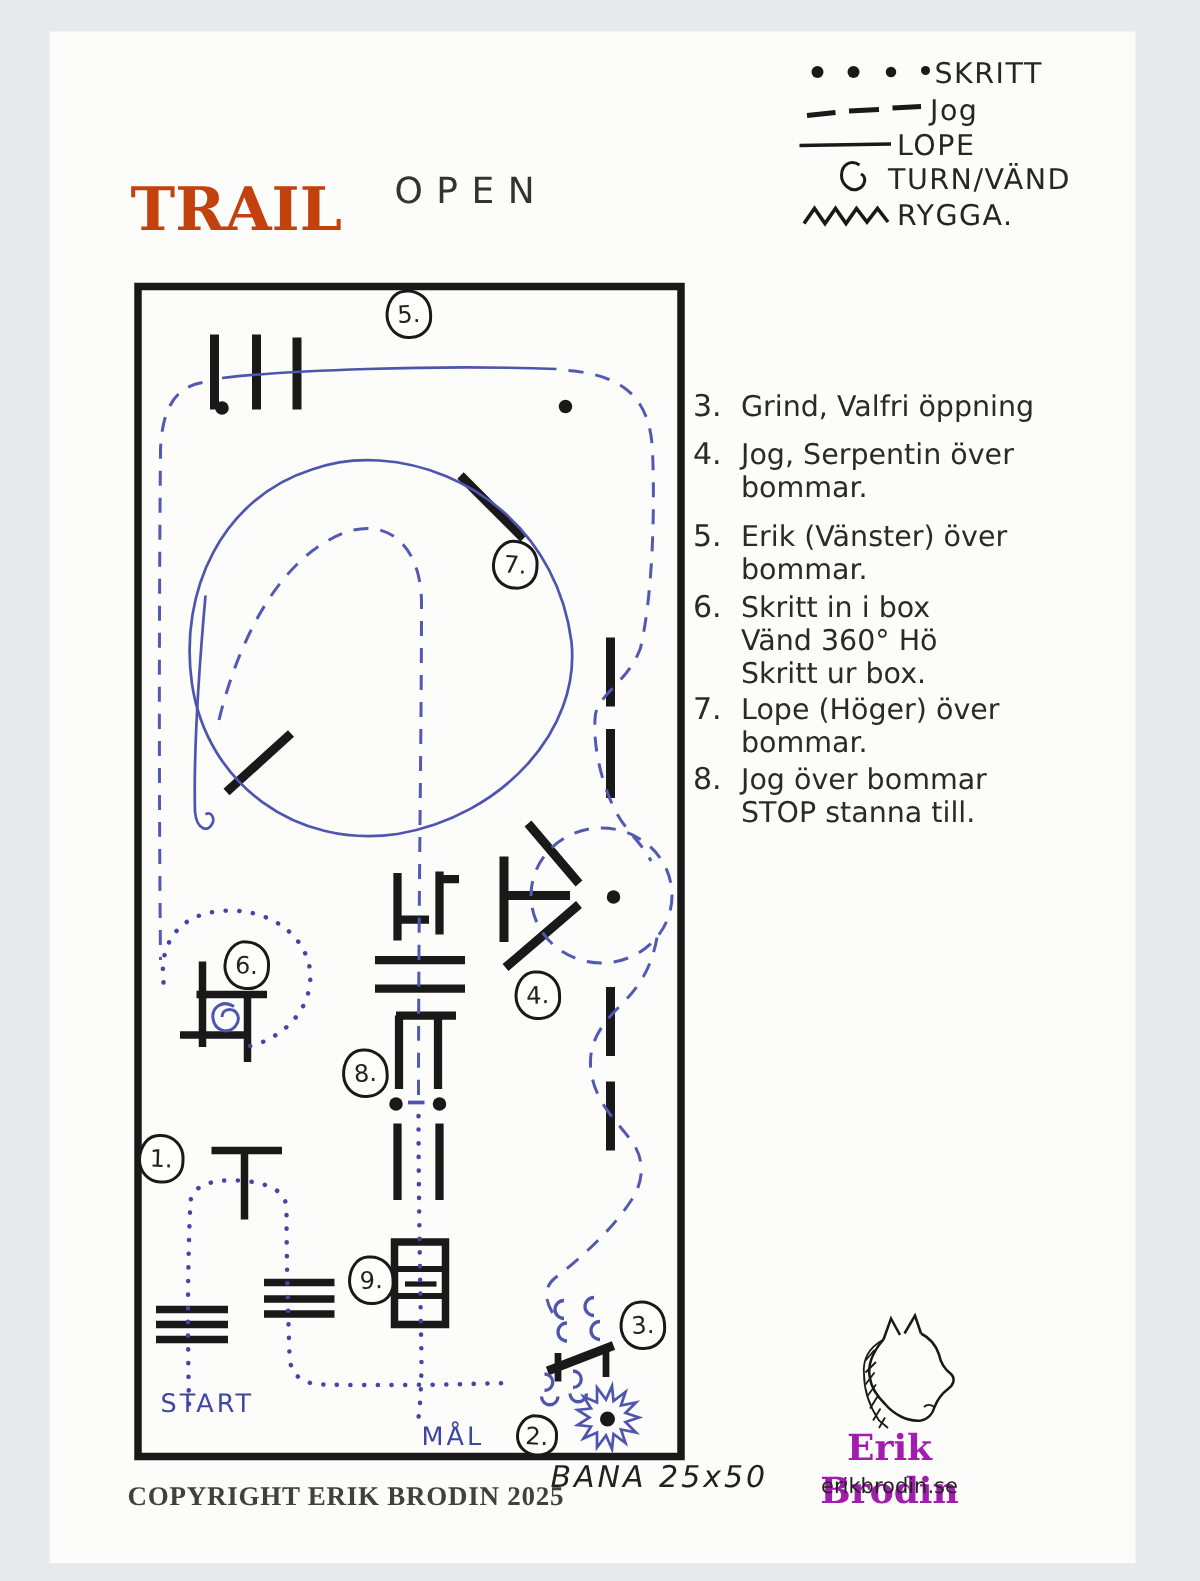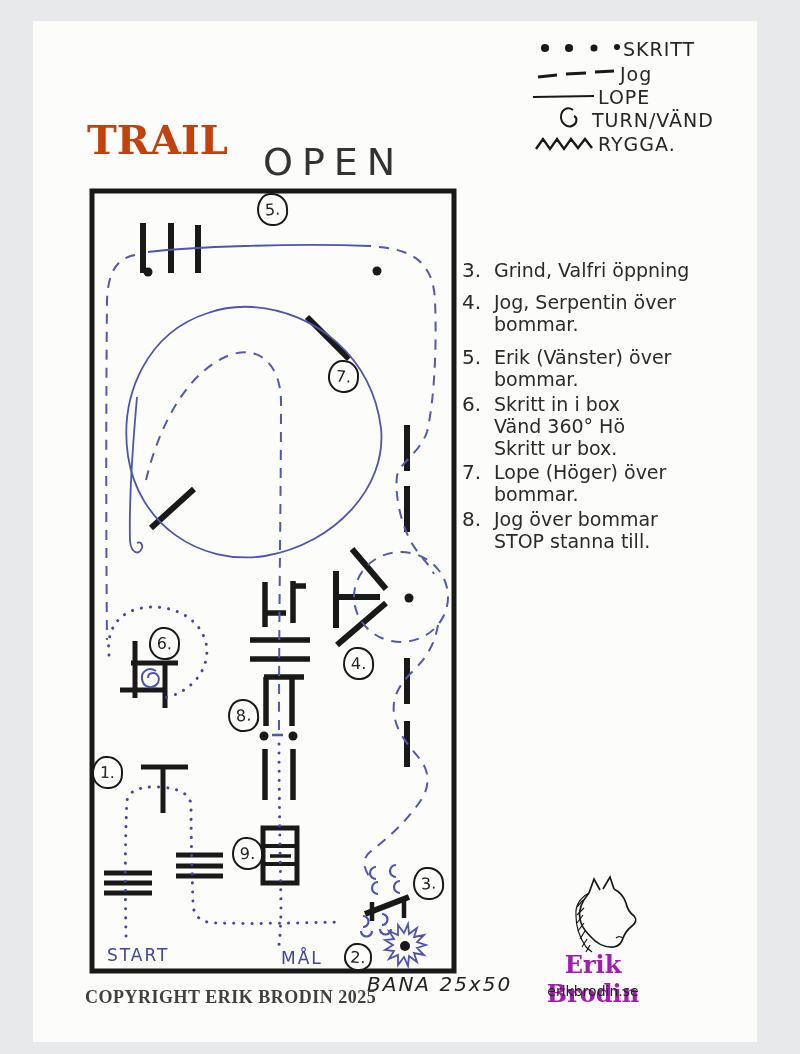--- a/index.html
+++ b/index.html
@@ -5,36 +5,36 @@
   html,body{margin:0;padding:0;background:#e8e9eb;}
   #page{position:relative;width:800px;height:1054px;background:#e8e9eb;overflow:hidden;
         font-family:"DejaVu Sans",sans-serif;}
   .abs{position:absolute;}
   #paper{left:33px;top:21px;width:724px;height:1021px;background:#fcfcfa;}
   svg{position:absolute;left:0;top:0;}
   .hand{font-family:"DejaVu Sans",sans-serif;color:#262626;letter-spacing:1px;}
   .pen-text{font-family:"DejaVu Sans",sans-serif;color:#3e46a4;letter-spacing:2px;font-size:17px;}
   #title-trail{left:87px;top:116px;font-family:"DejaVu Serif",serif;font-weight:bold;
                font-size:40px;color:#c2410c;letter-spacing:0px;}
-  #title-open{left:263px;top:140px;font-size:38px;letter-spacing:9px;color:#333;}
+  #title-open{left:263px;top:113px;font-size:24px;letter-spacing:9px;color:#333;}
   .legend-label{font-size:19px;}
   .list-item{position:absolute;left:462px;font-size:19px;line-height:22px;color:#2a2a2a;}
   .list-item .num{display:inline-block;width:32px;font-size:20px;}
   .list-line{margin-left:32px;}
   .badge{position:absolute;width:27px;height:29px;border:2.5px solid #191919;background:#fdfdfb;
          border-radius:46% 54% 48% 52% / 55% 50% 45% 50%;
          display:flex;align-items:center;justify-content:center;
          font-size:16px;color:#222;}
   #copyright{left:85px;top:987px;font-family:"Liberation Serif",serif;font-weight:600;
              font-size:18px;color:#404040;letter-spacing:0.5px;}
   #arena-note{left:367px;top:972px;font-size:20px;letter-spacing:2px;color:#222;font-style:italic;}
   #logo-name{left:528px;top:950px;width:130px;text-align:center;font-family:"DejaVu Serif",serif;
              font-weight:bold;font-size:24px;color:#a21caf;}
   #logo-site{left:528px;top:983px;width:130px;text-align:center;font-size:14px;color:#222;letter-spacing:0;}
-  #start-label{left:107px;top:945px;}
+  #start-label{left:107px;top:926px;}
   #goal-label{left:281px;top:948px;}
 </style>
 </head>
 <body>
 
 <div id="page">
   <div id="paper" class="abs"></div>
 
   <svg width="800" height="1054" viewBox="0 0 800 1054">
 

